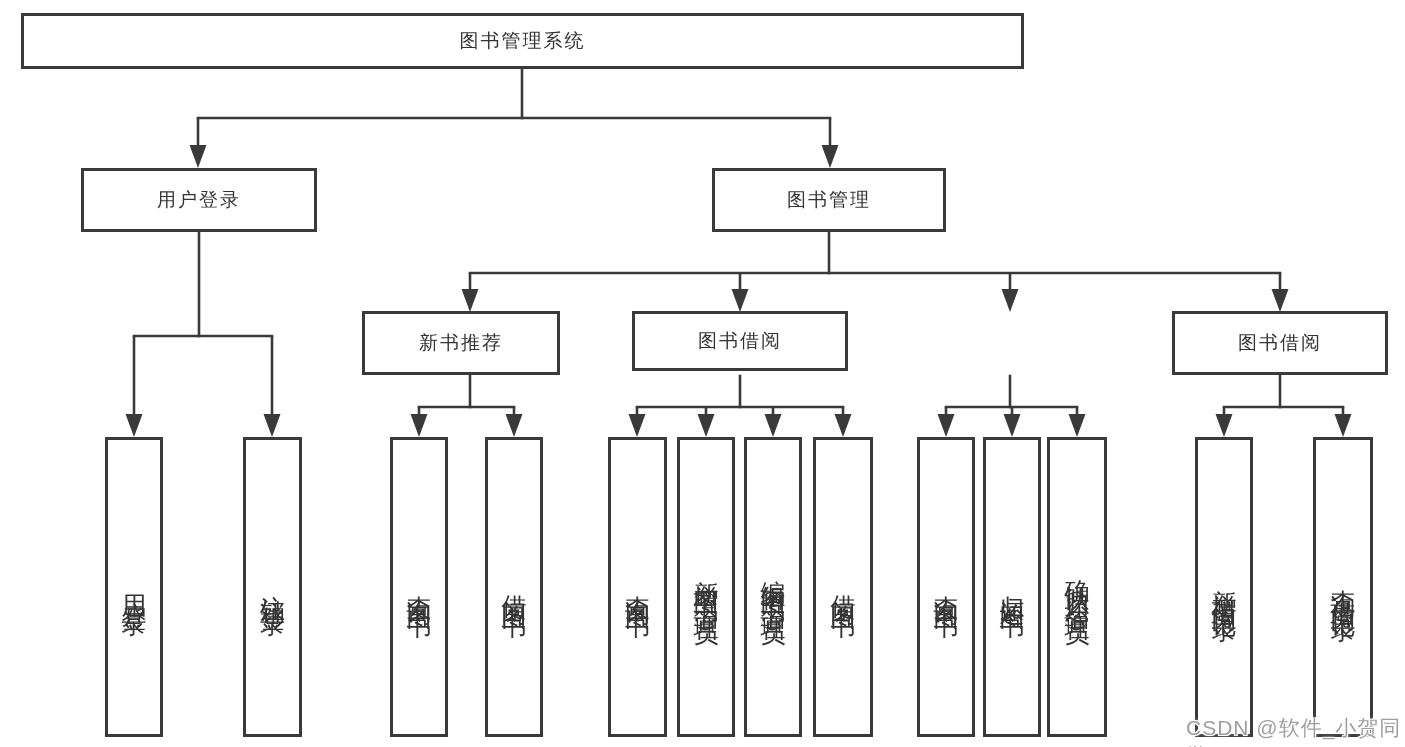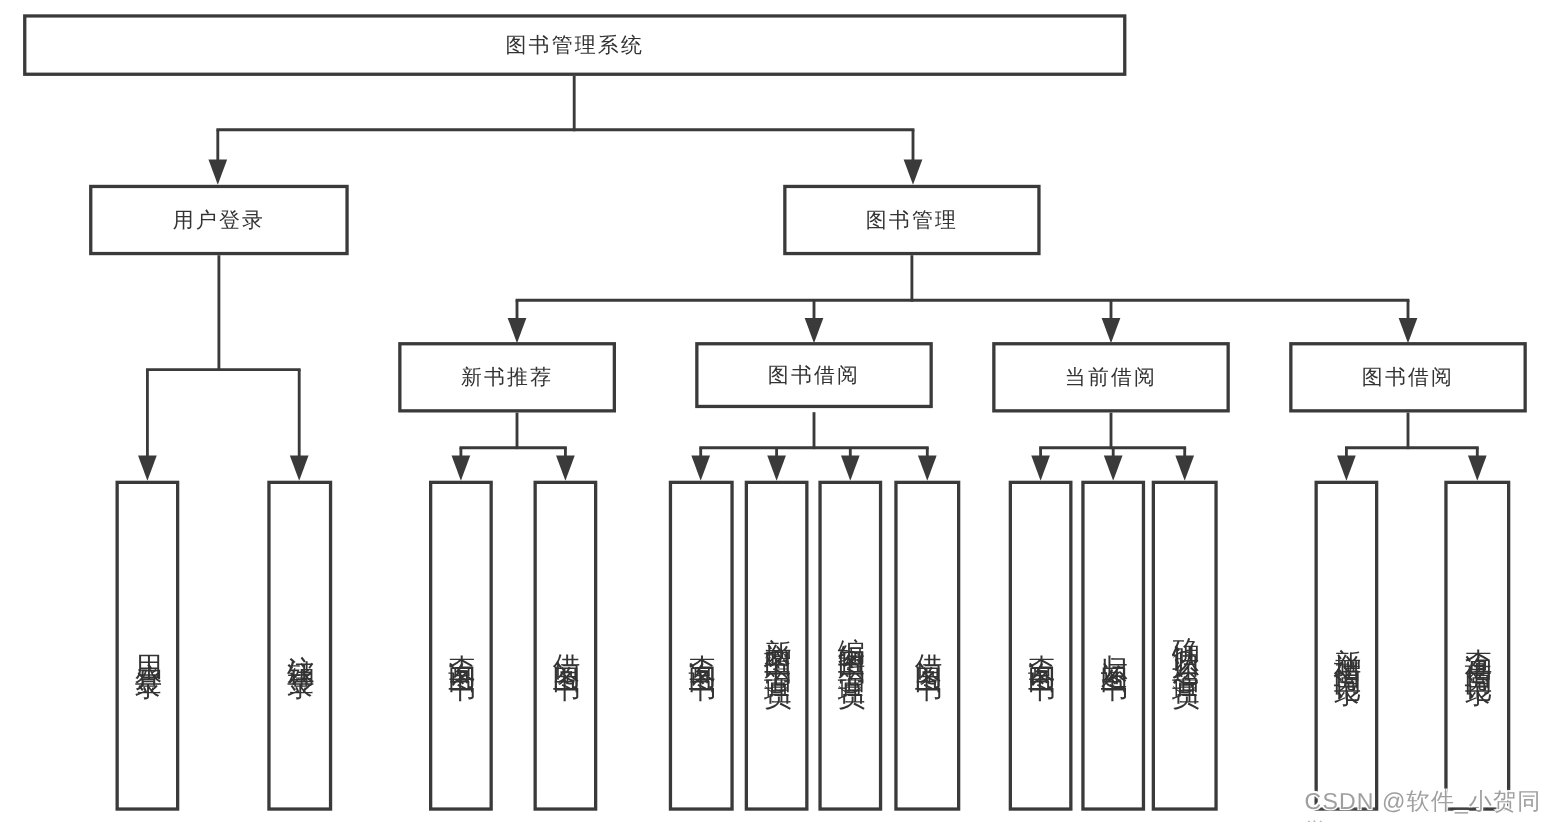--- a/index.html
+++ b/index.html
@@ -96,21 +96,20 @@
       <polygon points="1334.5,414 1351.5,414 1343,437" fill="#3a3a3a"></polygon>
     </svg>
 
   <div class="node hbox" style="left:21px;top:13px;width:1003px;height:56px">图书管理系统</div>
 
   <div class="node hbox" style="left:81px;top:168px;width:236px;height:64px">用户登录</div>
   <div class="node hbox" style="left:712px;top:168px;width:234px;height:64px">图书管理</div>
 
   <div class="node hbox" style="left:362px;top:311px;width:198px;height:64px">新书推荐</div>
   <div class="node hbox" style="left:632px;top:311px;width:216px;height:60px">图书借阅</div>
-  <div class="node hbox" style="left:902px;top:311px;width:216px;height:64px">当前借阅</div>
   <div class="node hbox" style="left:1172px;top:311px;width:216px;height:64px">图书借阅</div>
 
   <div class="node vbox" style="left:105px;top:437px;width:58px;height:300px">用户登录</div>
   <div class="node vbox" style="left:243px;top:437px;width:59px;height:300px">注销登录</div>
 
   <div class="node vbox" style="left:390px;top:437px;width:58px;height:300px">查询图书</div>
   <div class="node vbox" style="left:485px;top:437px;width:58px;height:300px">借阅图书</div>
 
   <div class="node vbox" style="left:608px;top:437px;width:59px;height:300px">查询图书</div>
   <div class="node vbox" style="left:677px;top:437px;width:58px;height:300px">新增图书（管理员）</div>

